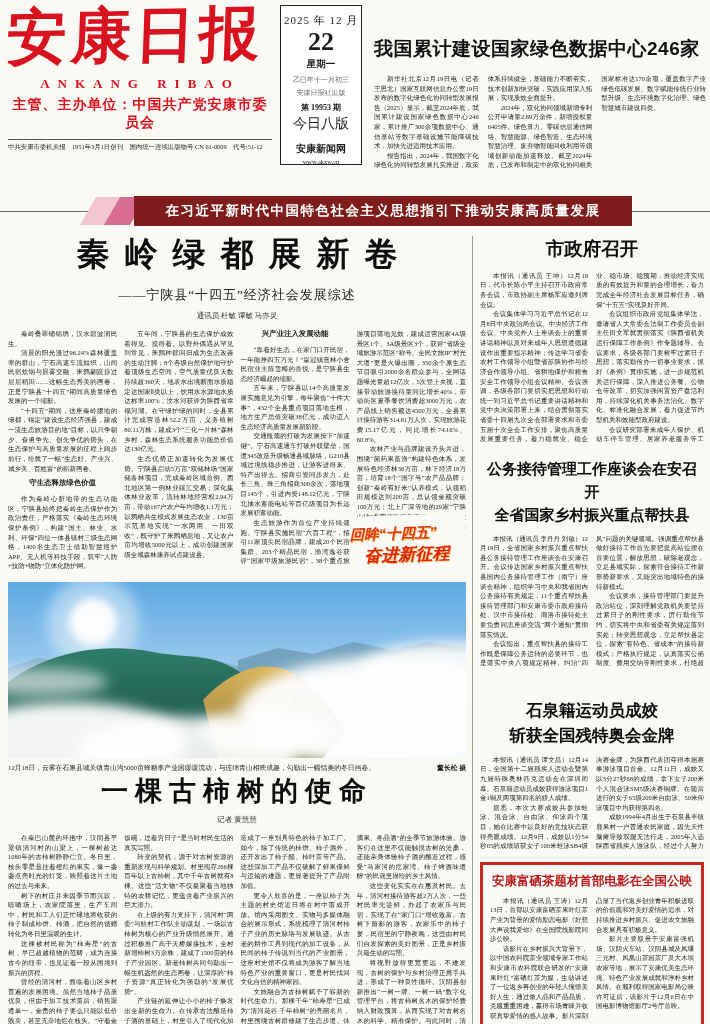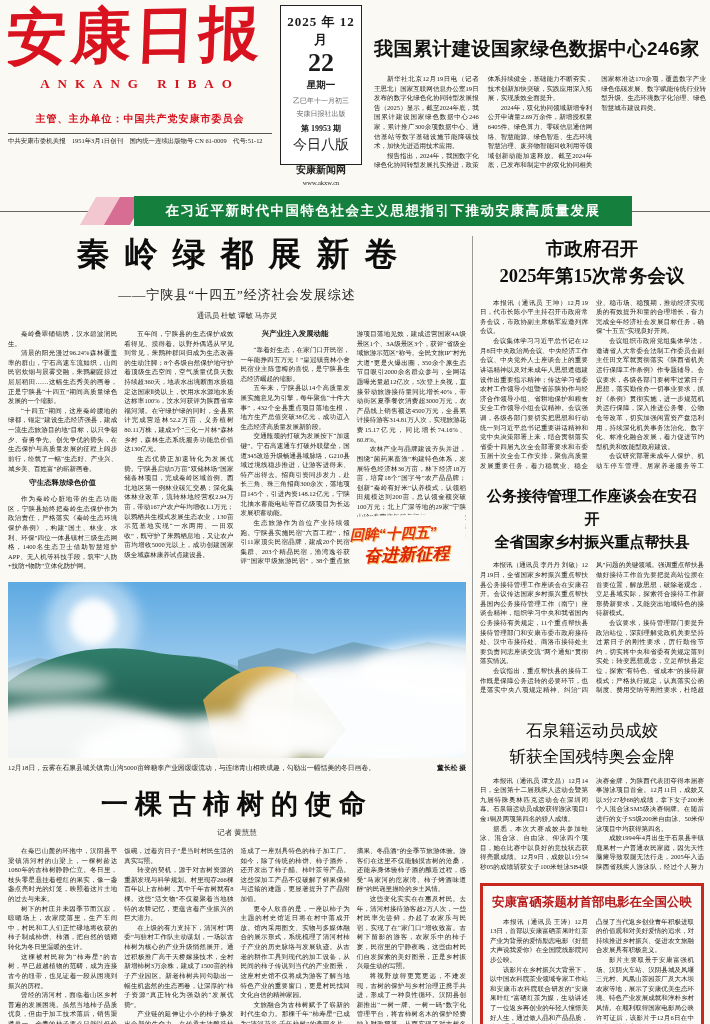--- a/index.html
+++ b/index.html
@@ -11,27 +11,27 @@
   }
   
   .header { position:absolute; left:0; top:0; width:710px; height:192px; }
   .brand-area { position:absolute; left:8px; top:4px; width:264px; }
   .brand {
     font-family:"DejaVu Serif", serif; font-weight:900; color:#d8131f;
     font-size:60px; line-height:1.1; letter-spacing:4px; white-space:nowrap;
     transform:skewX(-3deg) rotate(-1deg); transform-origin:left top;
   }
   .brand-latin { color:#d8131f; font-weight:bold; font-size:13px; letter-spacing:8px; text-align:center; margin-top:6px; }
-  .brand-sponsor { color:#d8131f; font-weight:bold; font-size:10px; letter-spacing:1px; text-align:center; margin-top:20px; }
+  .brand-sponsor { color:#d8131f; font-weight:bold; font-size:14px; letter-spacing:1px; text-align:center; margin-top:4px; }
   .reg-line { font-size:6.4px; color:#222; margin-top:7px; border-top:1px solid #555; padding-top:3px; white-space:nowrap; }
   .date-box {
     position:absolute; left:280px; top:5px; width:82px; height:160px;
     border:1.5px solid #222; background:#fff; text-align:center; padding-top:7px;
   }
-  .db-month { font-size:13px; letter-spacing:1px; font-weight:bold; }
+  .db-month { font-size:11px; letter-spacing:1px; font-weight:normal; }
   .db-day { font-size:26px; font-weight:bold; line-height:1.1; }
   .db-week { font-size:9.5px; font-weight:bold; margin-top:1px; }
   .db-lunar { font-size:7px; color:#666; margin-top:4px; }
   .db-pub { font-size:7px; color:#666; margin-top:3px; }
   .db-issue { font-size:8px; font-weight:bold; margin-top:4px; }
   .db-pages { font-size:14px; margin-top:2px; }
   .db-site { font-size:10px; font-weight:bold; margin-top:9px; }
   .db-url { font-size:6.5px; margin-top:2px; }
   .top-story { position:absolute; left:374px; top:36px; width:332px; }
   .top-story-headline {
@@ -41,21 +41,21 @@
   .top-story-body { margin-top:12px; height:98px; overflow:hidden;
     columns:3; column-gap:9px; column-fill:auto;
     font-size:6.3px; line-height:1.5; text-align:justify; }
   
   .banner-row { position:absolute; left:0; top:194px; width:710px; height:36px; }
   .banner-hline { position:absolute; left:0; top:17px; width:710px; border-top:1px solid #666; }
   .banner-deco { position:absolute; top:3px; width:26px; height:28px; transform:skewX(-30deg); }
   .banner-deco.d1 { left:88px;  background:#f2c7d0; }
   .banner-deco.d2 { left:112px; background:#d76d93; }
   .banner-bar {
-    position:absolute; left:134px; top:2px; width:498px; height:30px; background:#15803d;
+    position:absolute; left:134px; top:2px; width:498px; height:30px; background:#7f1d1d;
     color:#fff; display:flex; align-items:center; justify-content:center;
     font-family:"Liberation Sans", sans-serif; font-weight:bold; font-size:13.5px; letter-spacing:1.5px;
     white-space:nowrap;
   }
   
   .vdivider { position:absolute; left:472px; top:236px; width:1px; height:788px; background:#9a9a9a; }
   .left-col  { position:absolute; left:8px;  top:232px; width:458px; height:792px; overflow:hidden; }
   .right-col { position:absolute; left:480px; top:232px; width:224px; height:792px; overflow:hidden; }
   
   .lead-headline {
@@ -80,30 +80,30 @@
     font-family:"Liberation Sans", sans-serif; font-weight:900; font-style:italic; white-space:nowrap;
     color:#e23312; text-shadow:1px 1px 0 #f3c56a;
   }
   .promo-l1 { font-size:14.5px; }
   .promo-l2 { font-size:17px; margin-left:14px; color:#dd2408; }
   
   .photo { margin-top:7px; width:458px; height:176px; position:relative; overflow:hidden; background:#bcd9ee; }
   .caption-row { display:flex; justify-content:space-between; align-items:flex-start; margin-top:5px; font-size:6.8px; }
   .caption-credit { white-space:nowrap; margin-left:10px; font-weight:bold; }
   
-  .tree-headline { text-align:center; font-weight:900; font-size:27px; letter-spacing:7px; margin-top:13px; color:#0d0d0d; }
+  .tree-headline { text-align:center; font-weight:900; font-size:27px; letter-spacing:7px; color:#0d0d0d; }
   .tree-byline { text-align:center; font-size:7.5px; margin-top:6px; color:#333; }
   .tree-body { margin-top:8px; height:205px; }
   
   .gov-headline { text-align:center; font-weight:900; font-size:18.5px; line-height:1.45; margin-top:4px; color:#0d0d0d; }
   .gov-body { margin-top:8px; height:176px; }
   .reception-headline { text-align:center; font-family:"Liberation Sans", sans-serif; font-weight:900;
                         font-size:15px; line-height:1.55; margin-top:10px; color:#0d0d0d; }
   .reception-body { margin-top:7px; height:138px; }
-  .athlete-headline { text-align:center; font-weight:400; font-size:16.5px; line-height:1.55; margin-top:20px; color:#0d0d0d; }
+  .athlete-headline { text-align:center; font-weight:700; font-size:16.5px; line-height:1.55; margin-top:26px; color:#0d0d0d; }
   .athlete-body { margin-top:6px; height:100px; }
   .movie-box { border:3px solid #c8281e; margin-top:7px; padding:8px 7px; height:168px; background:#fbfaf6; }
   .movie-headline { text-align:center; font-family:"Liberation Sans", sans-serif; font-weight:900;
                     font-size:12.5px; white-space:nowrap; color:#b91c1c; }
   .movie-body { margin-top:6px; height:128px; }
 </style>
 </head>
 <body>
 
 <div class="page">
@@ -232,21 +232,20 @@
         <p class="para p">更令人欣喜的是，一座以柿子为主题的村史馆近日将在村中落成开放。馆内采用图文、实物与多媒体融合的展示形式，系统梳理了清河村柿子产业的历史脉络与发展轨迹。从古老的耕作工具到现代的加工设备，从民间的柿子传说到当代的产业图景，这座村史馆不仅将成为游客了解当地特色产业的重要窗口，更是村民找回文化自信的精神家园。</p>
         <p class="para p">文旅融合为古柿树赋予了崭新的时代生命力。那棵千年“柿寿星”已成为“清河花谷 千年柿树”的亮丽名片，村里围绕古树群修建了生态步道、休憩设施，开发出“春赏花、夏乘凉、秋摘果、冬品酒”的全季节旅游体验。游客们在这里不仅能触摸古树的沧桑，还能亲身体验柿子酒的酿造过程，感受“马家河的疙家湾、柿子烤酒味道醇”的民谣里描绘的乡土风情。</p>
         <p class="para p">这些变化实实在在惠及村民。去年，清河村接待游客超2万人次，一些村民率先尝鲜，办起了农家乐与民宿，实现了在“家门口”增收致富。古树下留影的游客，农家乐中的柿子宴，民宿里的宁静夜晚，这些由村民们自发探索的美好图景，正是乡村振兴最生动的写照。</p>
         <p class="para p">将视野放得更宽更远，不难发现，古树的保护与乡村治理正携手共进，形成了一种良性循环。汉阴县创新推出“一树一牌、一树一码”数字化管理平台，将古柿树名木的保护经费纳入财政预算，从而实现了对古树名木的科学、精准保护。与此同时，清河村巧借“柿文化”之力，外修风貌，内涵民风。一方面，通过绘制柿子彩绘、悬挂柿子灯笼，赋能人居环境整治，打造“五美庭院”；另一方面，积极倡导“柿事谦和·和美万家”的新民风，逐步形成了“一户一景、一院一韵”的乡村风貌与淳朴和谐的乡风民风。</p>
       </div>
   </div>
 
   <div class="right-col">
     <div class="gov-headline">
       <div>市政府召开</div>
-      <div>2025年第15次常务会议</div>
     </div>
     <div class="gov-body body-block cols-2">
         <p class="para p">本报讯（通讯员 王坤）12月19日，代市长陈小平主持召开市政府常务会议，市政协副主席杨军应邀列席会议。</p>
         <p class="para p">会议集体学习习近平总书记在12月8日中央政治局会议、中央经济工作会议、中央党外人士座谈会上的重要讲话精神以及对未成年人思想道德建设作出重要指示精神；传达学习省委农村工作领导小组暨省苏陕协作与经济合作领导小组、省耕地保护和粮食安全工作领导小组会议精神。会议强调，各级各部门要切实把思想和行动统一到习近平总书记重要讲话精神和党中央决策部署上来，结合贯彻落实省委十四届九次全会部署要求和市委五届十次全会工作安排，聚焦高质量发展重要任务，着力稳就业、稳企业、稳市场、稳预期，推动经济实现质的有效提升和量的合理增长，奋力完成全年经济社会发展目标任务，确保“十五五”实现良好开局。</p>
         <p class="para p">会议组织市政府党组集体学法，邀请省人大常委会法制工作委员会副主任田文军就贯彻落实《陕西省机关运行保障工作条例》作专题辅导。会议要求，各级各部门要树牢过紧日子思想，落实勤俭办一切事业要求，抓好《条例》贯彻实施，进一步规范机关运行保障，深入推进公务餐、公物仓等改革，切实加强闲置资产盘活利用，持续深化机关事务法治化、数字化、标准化融合发展，着力促进节约型机关和效能型政府建设。</p>
         <p class="para p">会议研究部署未成年人保护、机动车停车管理、居家养老服务等工作，强调要持续加强未成年人思想道德建设，健全学校家庭社会协同育人机制，扎实开展打击侵害未成年人犯罪专项行动，为未成年人健康成长营造良好环境。要聚焦解决停车供需矛盾，深入挖掘城镇立体空间潜力，科学合理配置停车资源，严格规范经营管理和停车秩序，更好满足群众合理停车需求。要积极应对人口老龄化，坚持以居家老年人服务需求为导向，充分激发政府、市场、社会、家庭等多元主体的积极性，不断优化资源配置，配套完善服务供给体系，促进养老服务高质量发展。会议还研究了其他事项。</p>
       </div>
 
     <div class="reception-headline">
       <div>公务接待管理工作座谈会在安召开</div>

